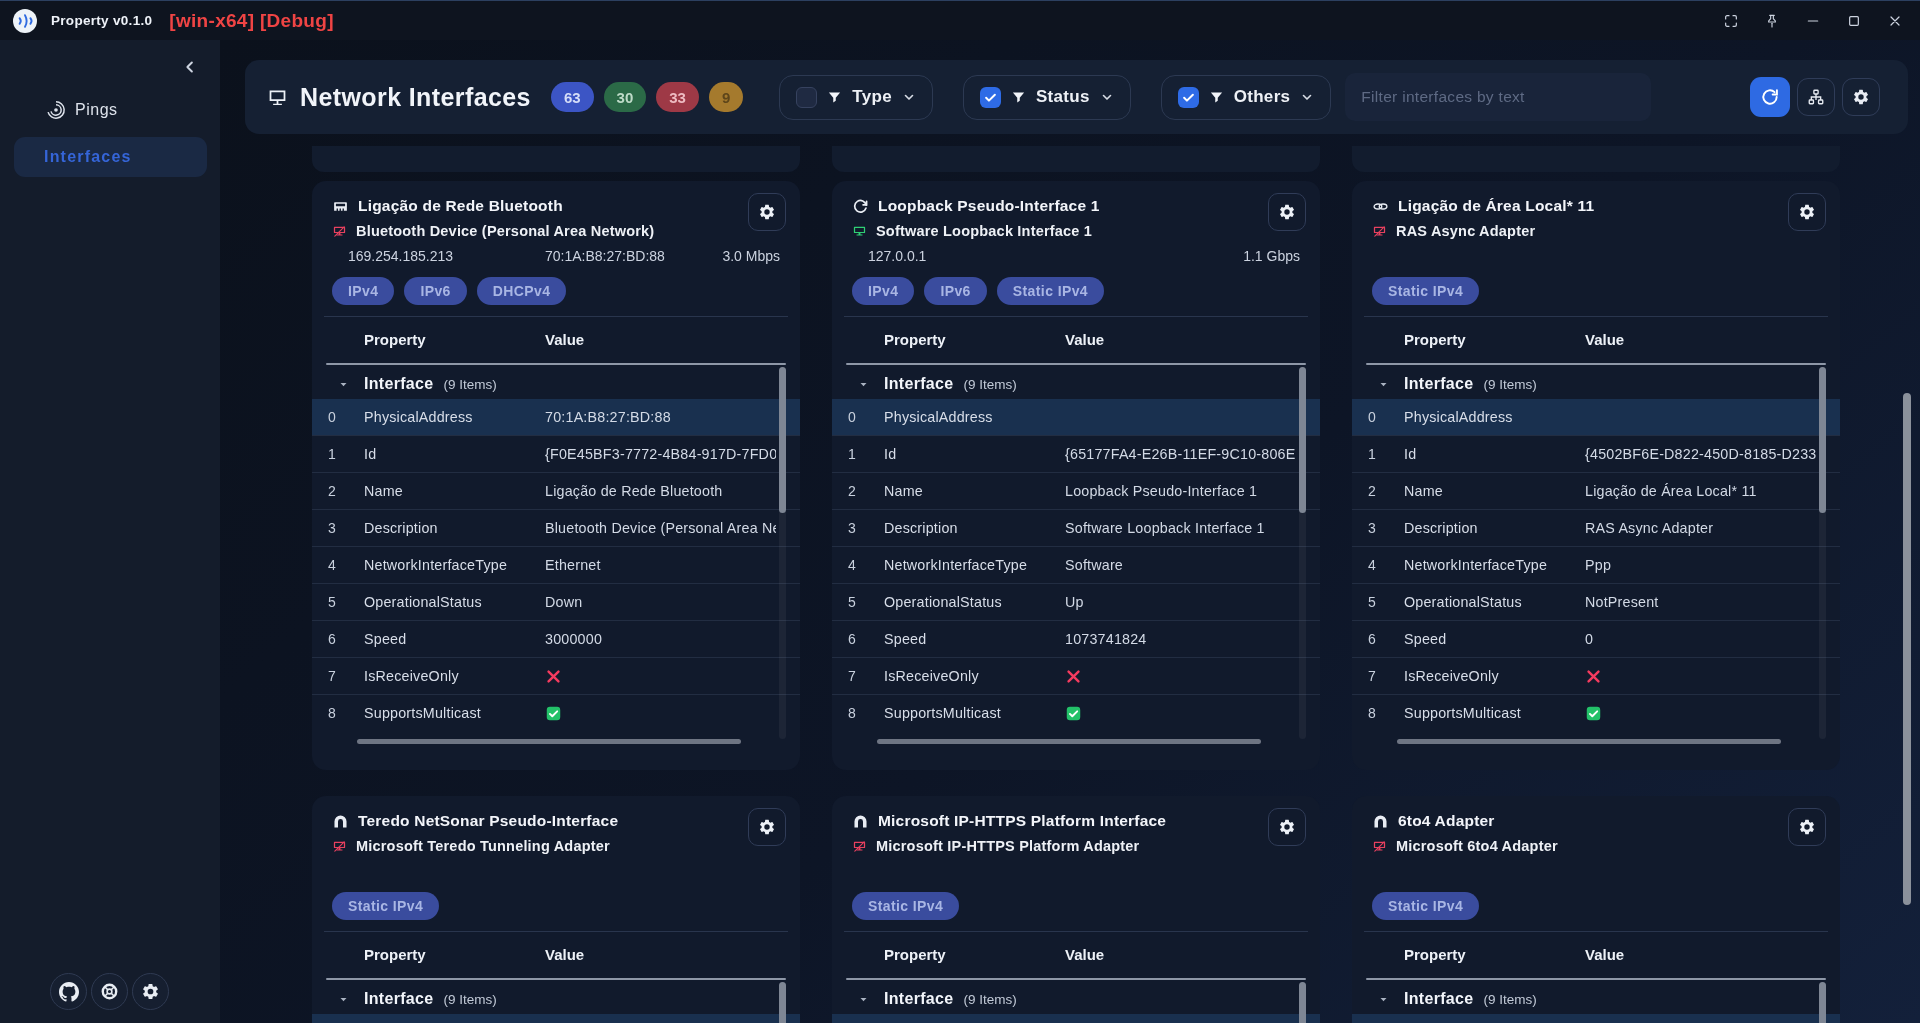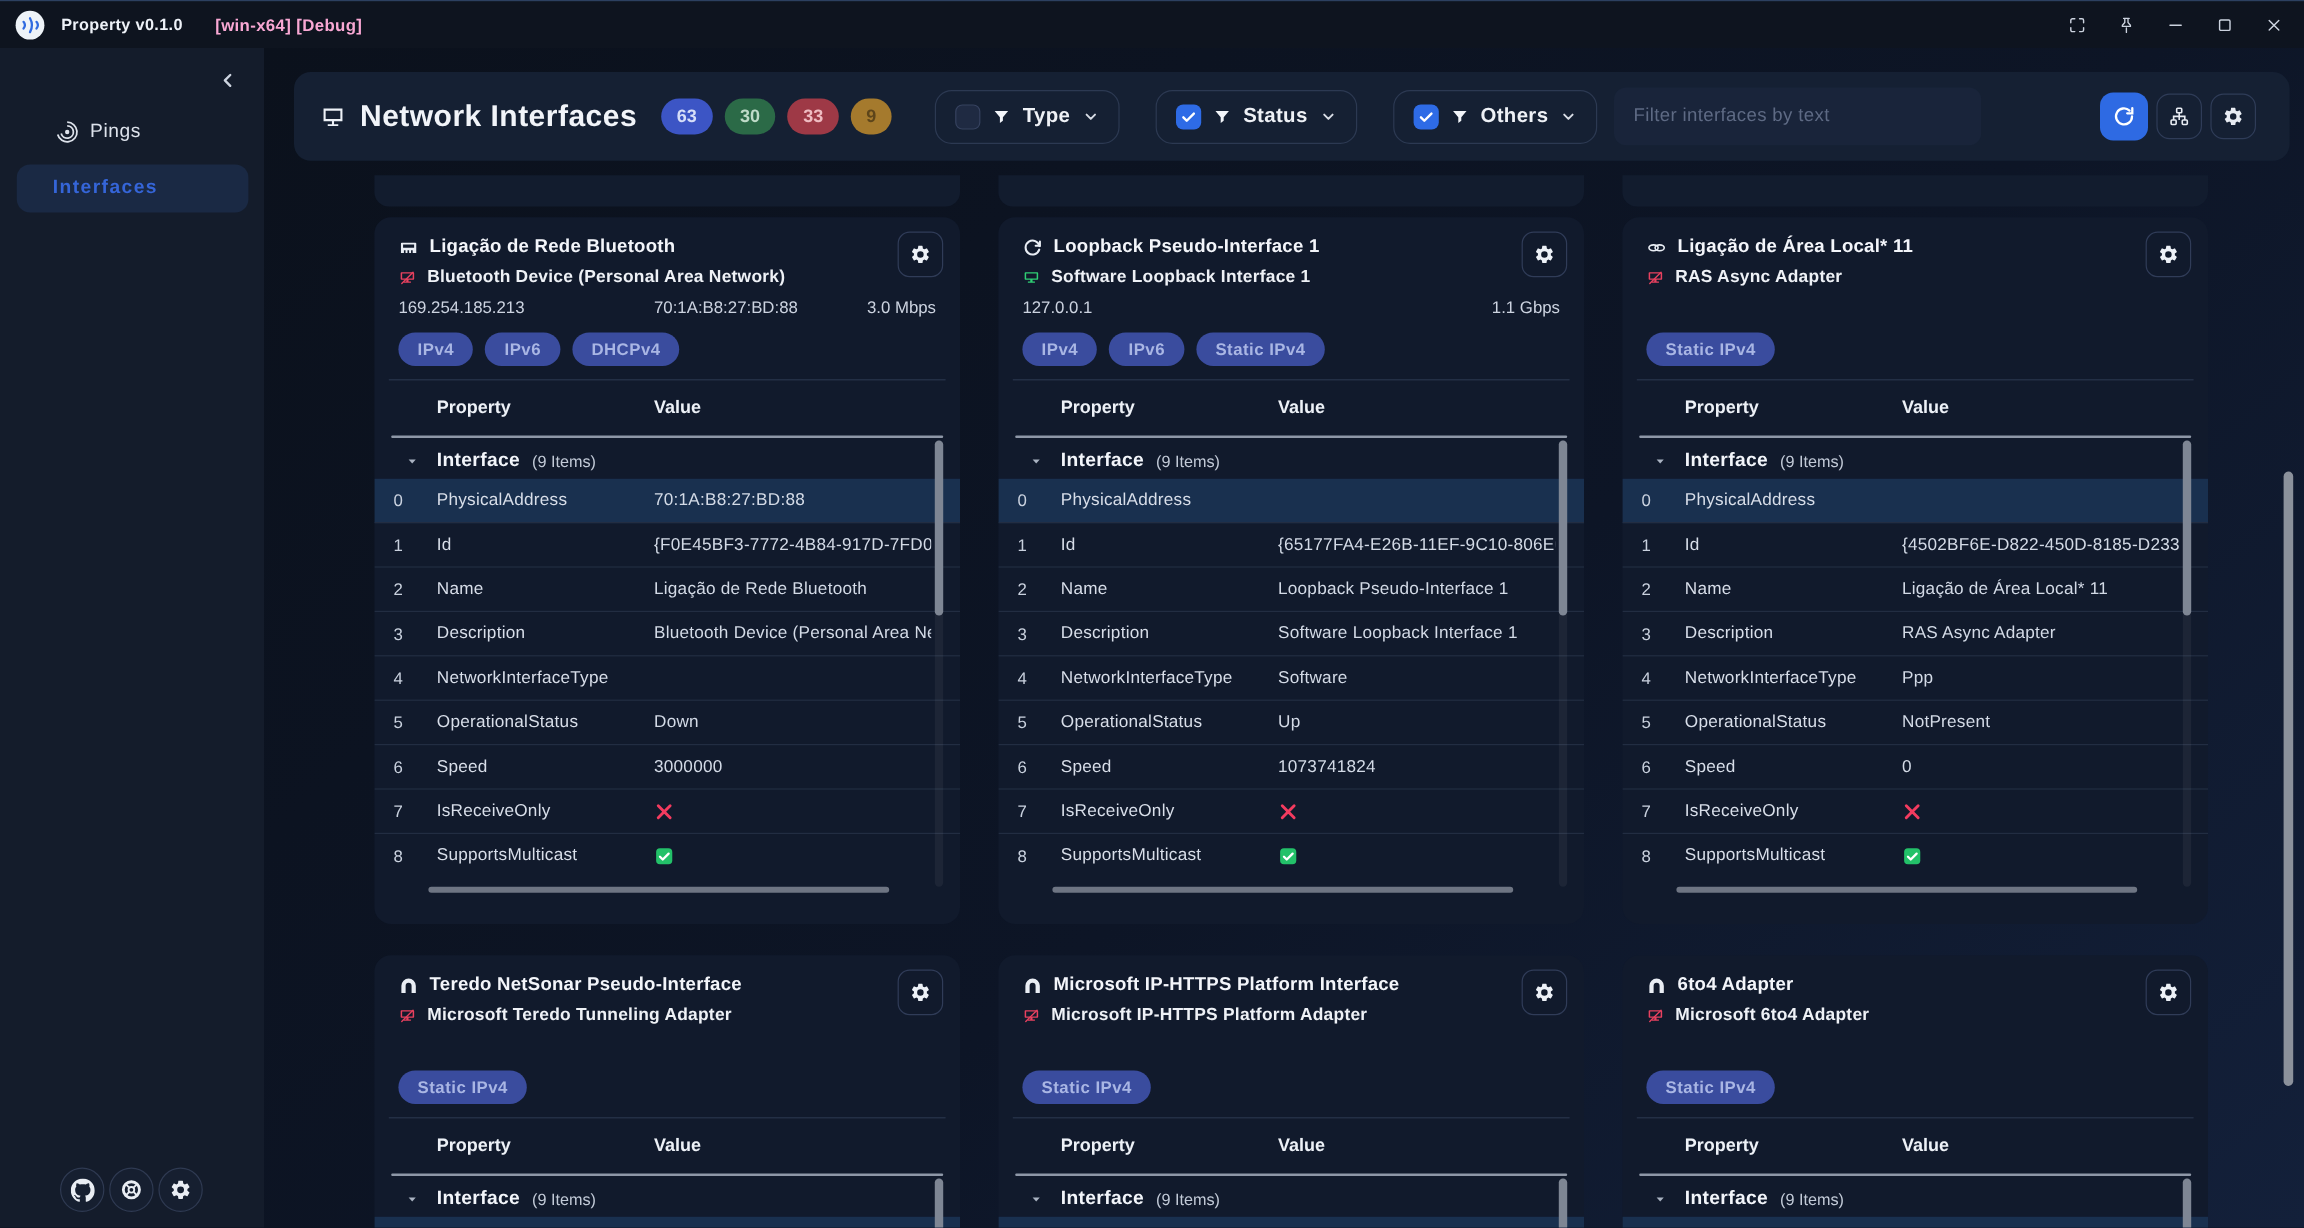--- a/index.html
+++ b/index.html
@@ -5,21 +5,21 @@
 *{margin:0;padding:0;box-sizing:border-box}
 html,body{width:1920px;height:1023px;overflow:hidden;background:#0c121d;font-family:"Liberation Sans",sans-serif}
 .i{display:inline-flex;flex:none}
 .i svg{width:100%;height:100%;display:block}
 button{font-family:inherit;cursor:default}
 
 
 .titlebar{position:absolute;left:0;top:0;width:1920px;height:40px;background:#0e141f;border-top:1px solid #2c4060;display:flex;align-items:center}
 .logo{width:26px;height:26px;margin-left:12px}
 .tb-title{margin-left:13px;font-size:13.5px;font-weight:bold;color:#eef2f8;letter-spacing:.3px}
-.tb-flags{margin-left:27px;font-size:14px;font-weight:bold;color:#f9a8d4;letter-spacing:.3px}
+.tb-flags{margin-left:17px;font-size:19px;font-weight:bold;color:#ef4444;letter-spacing:.3px}
 .tb-controls{margin-left:auto;display:flex;align-items:center;gap:15px;margin-right:12px}
 .tbc{width:26px;height:26px;display:flex;align-items:center;justify-content:center;background:none;border:none;color:#ccd3df}
 .tbc .i{width:16px;height:16px}
 
 
 .sidebar{position:absolute;left:0;top:40px;width:220px;height:983px;background:#141c2b}
 .collapse{position:absolute;top:15px;left:177px;width:26px;height:26px;background:none;border:none;color:#cdd4e0}
 .collapse .i{width:18px;height:18px}
 .nav-pings{position:absolute;left:0;top:49px;width:220px;height:42px;display:flex;align-items:center;color:#dde2eb;font-size:16px;letter-spacing:.5px}
 .nav-pings .i{width:20px;height:20px;margin-left:46px;color:#dde2eb}
@@ -58,21 +58,21 @@
 .grid{position:absolute;left:92px;top:141px;width:1528px;display:grid;grid-template-columns:repeat(3,488px);gap:26px 32px}
 .card{position:relative;width:488px;height:589px;background:#111a2c;border-radius:14px;overflow:hidden}
 .c-head{position:relative;padding:15px 60px 0 20px}
 .c-title{display:flex;align-items:center;gap:9px;height:20px;font-size:15.5px;font-weight:bold;color:#f3f5fa;letter-spacing:.2px;white-space:nowrap}
 .c-title .ci{width:17px;height:17px;color:#e9edf4}
 .c-sub{display:flex;align-items:center;gap:9px;height:20px;margin-top:5px;font-size:14.5px;font-weight:bold;color:#eef1f6;letter-spacing:.2px;white-space:nowrap}
 .c-sub .ci{width:15px;height:15px}
 .card-gear{position:absolute;top:12px;right:14px;width:38px;height:38px;border-radius:10px;border:1.5px solid #303c58;background:transparent;color:#edf1f7;display:flex;align-items:center;justify-content:center}
 .card-gear .i{width:18px;height:18px}
 .c-net{position:relative;height:20px;margin:7px 20px 0;font-size:14px;color:#ccd3e0}
-.c-net .ip{position:absolute;left:0}
+.c-net .ip{position:absolute;left:16px}
 .c-net .mac{position:absolute;left:213px}
 .c-net .speed{position:absolute;right:0}
 .badges{display:flex;gap:10px;height:28px;margin:9px 20px 0}
 .pill{display:flex;align-items:center;padding:0 16px;border-radius:15px;font-size:14px;font-weight:bold;letter-spacing:.4px;background:var(--badge-bg,#3a4c9e);color:var(--badge-fg,#a9b6e4)}
 .c-div{margin:11px 12px 0;height:1px;background:#29354d}
 .thead{position:relative;height:20px;margin-top:14px;font-size:15px;font-weight:bold;color:#edf1f7}
 .thead .ph{position:absolute;left:52px}
 .thead .vh{position:absolute;left:233px}
 .thead-line{margin:12px 14px 0;height:2px;background:#8e97a7;border-radius:1px}
 .tgroup{position:relative;display:flex;align-items:center;gap:10px;height:26px;margin-top:6px;padding-left:52px}
@@ -364,20 +364,21 @@
             <span class="tval">Ligação de Rede Bluetooth</span>
           </div>
           <div class="trow">
             <span class="tidx">3</span>
             <span class="tprop">Description</span>
             <span class="tval">Bluetooth Device (Personal Area Net</span>
           </div>
           <div class="trow">
             <span class="tidx">4</span>
             <span class="tprop">NetworkInterfaceType</span>
+            <span class="tval">Ethernet</span>
           </div>
           <div class="trow">
             <span class="tidx">5</span>
             <span class="tprop">OperationalStatus</span>
             <span class="tval">Down</span>
           </div>
           <div class="trow">
             <span class="tidx">6</span>
             <span class="tprop">Speed</span>
             <span class="tval">3000000</span>

